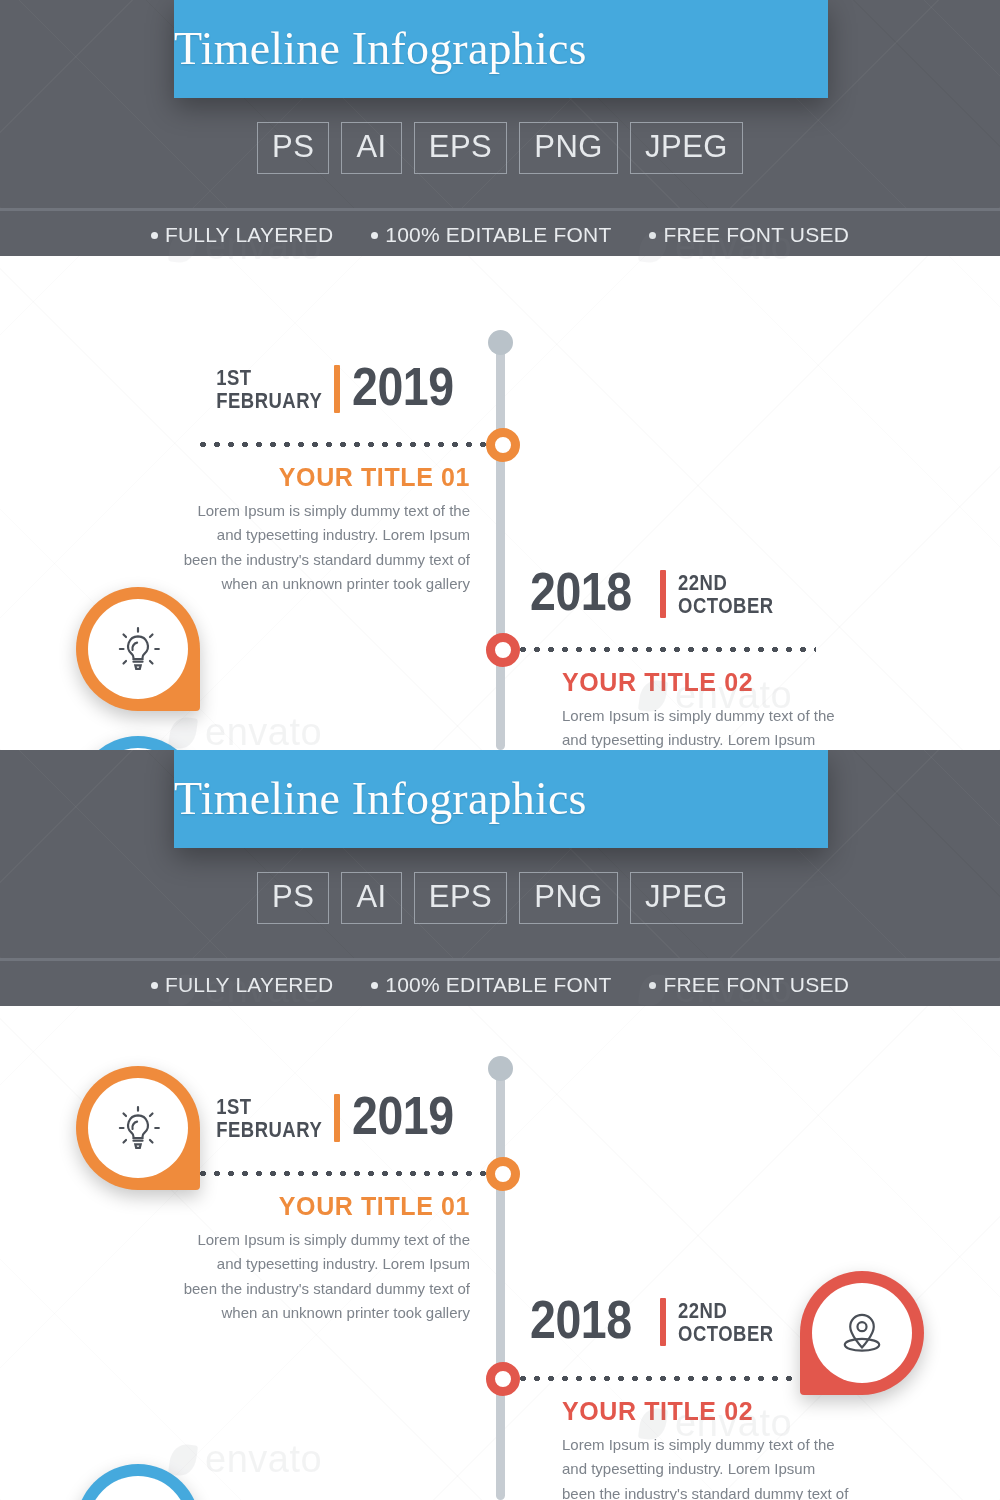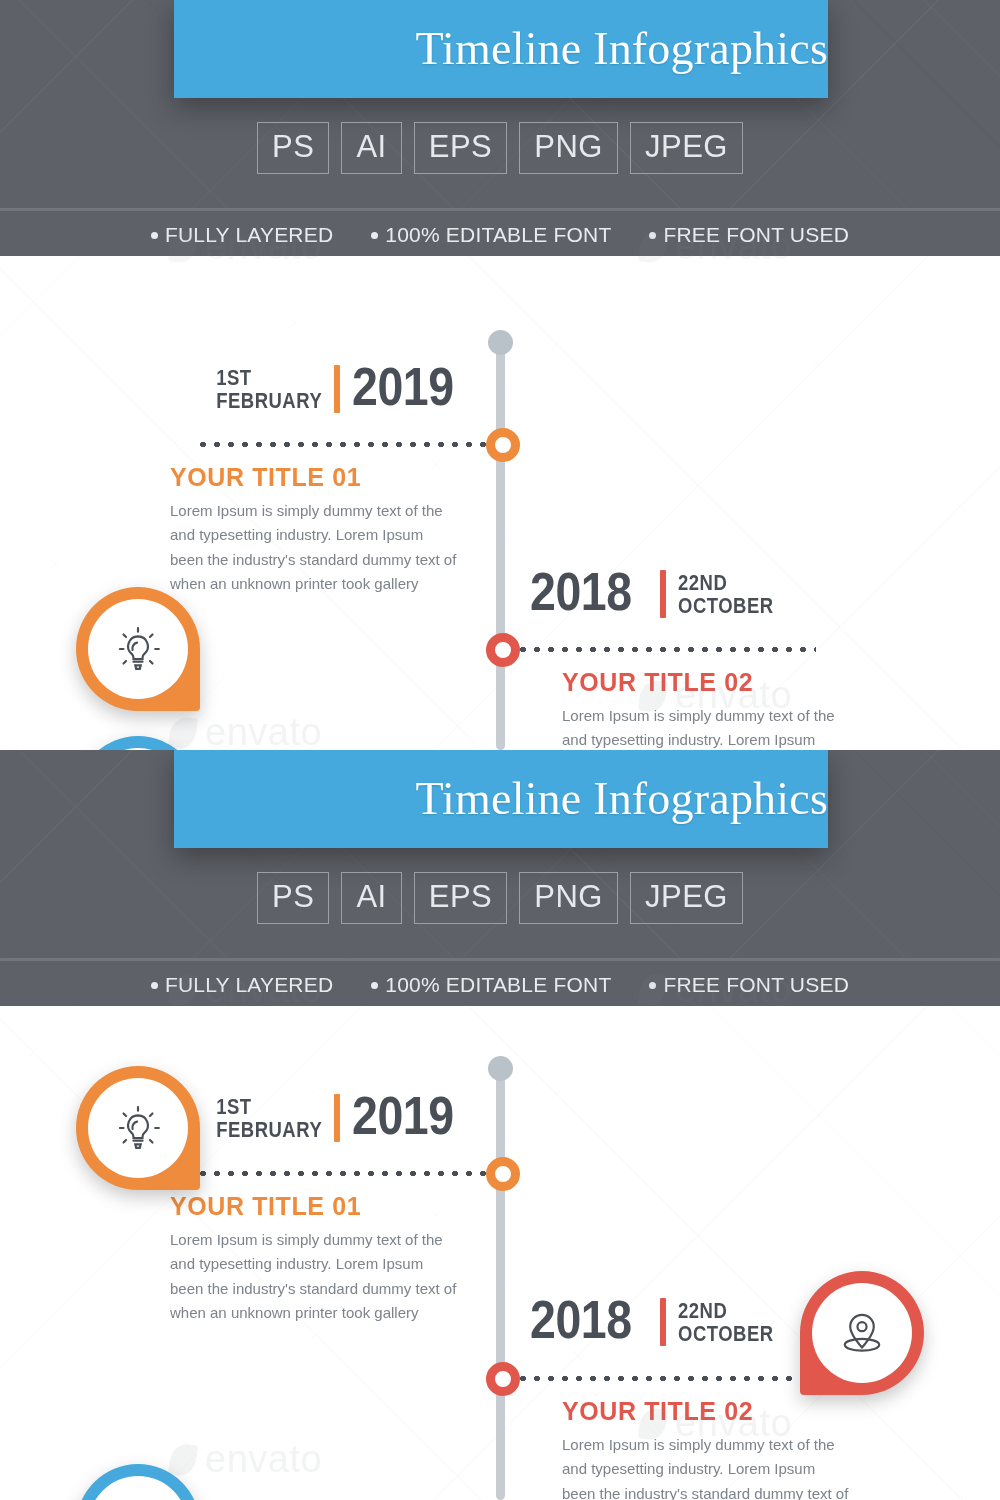--- a/index.html
+++ b/index.html
@@ -21,21 +21,21 @@
     position:absolute;inset:0;
     background-image:
       repeating-linear-gradient(45deg, rgba(255,255,255,.035) 0 1px, transparent 1px 160px),
       repeating-linear-gradient(-45deg, rgba(255,255,255,.035) 0 1px, transparent 1px 190px),
       repeating-linear-gradient(45deg, rgba(0,0,0,.035) 0 1px, transparent 1px 250px);
     pointer-events:none;
   }
   .title-band{
     position:absolute;left:174px;top:0;width:654px;height:98px;
     background:#45a9dd;
-    display:flex;align-items:center;justify-content:flex-end;
+    display:flex;align-items:center;justify-content:flex-start;
     box-shadow:0 10px 26px rgba(0,0,0,.32);
   }
   .title-band .ttl{
     font-family:"Liberation Serif", serif;
     font-size:46px;line-height:1;color:#fdfdfd;
     letter-spacing:.2px;font-weight:400;
     text-shadow:0 1px 2px rgba(0,0,0,.15);
   }
   .formats{
     position:absolute;left:0;width:1000px;
@@ -118,21 +118,21 @@
   }
   .daterow .yr.right-origin{transform-origin:right center;}
 
   
   .tblock{position:absolute;z-index:5;}
   .tblock .hd{
     font-weight:bold;font-size:25px;letter-spacing:.6px;color:#ef8b3c;margin:0 0 7px;
   }
   .tblock.red .hd{color:#e2574c;}
   .tblock .p{font-size:15px;line-height:1.62;color:#7d838b;margin:0;}
-  .tb-right{}
+  .tb-right{text-align:right;}
   .tb-left{text-align:left;margin-left:32px;}
 
   
   .wm{position:absolute;display:flex;align-items:center;gap:9px;opacity:.1;z-index:9;pointer-events:none;}
   .wm .leaf{width:26px;height:32px;background:#8a8f96;border-radius:60% 10% 60% 10%;transform:rotate(8deg);}
   .wm .wt{font-size:38px;color:#8a8f96;letter-spacing:.5px;}
 </style>
 </head>
 <body>
 

